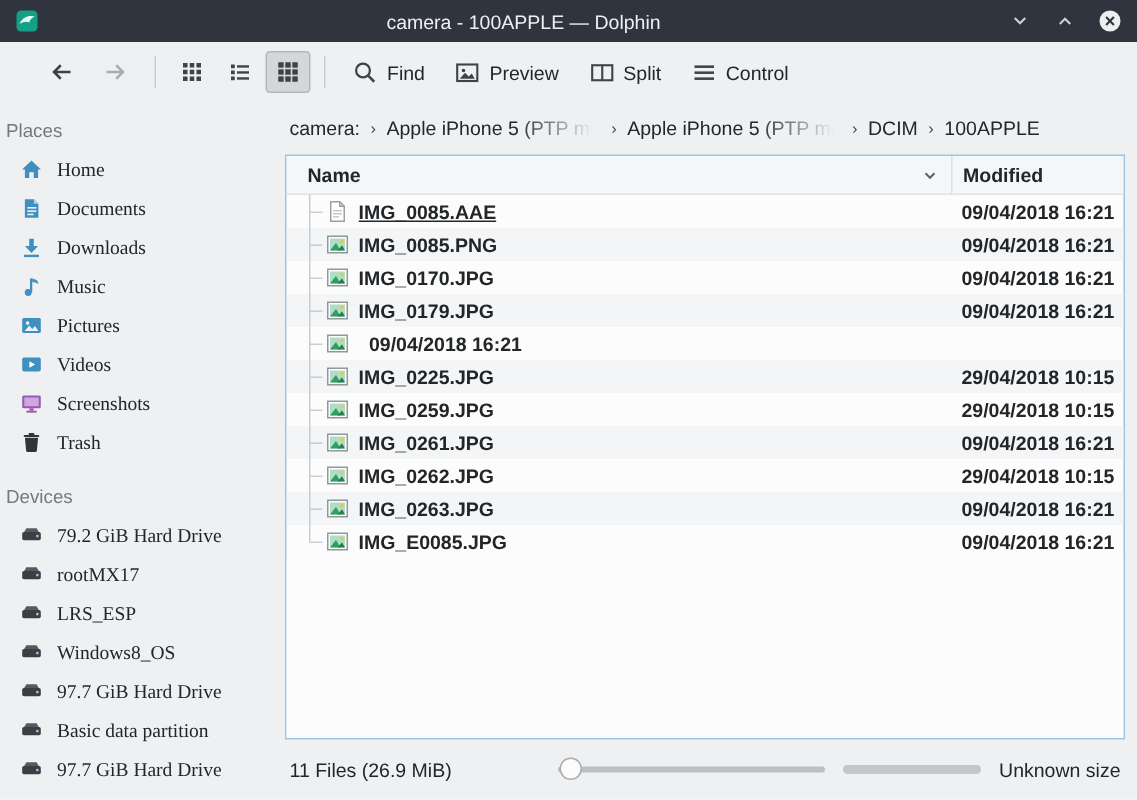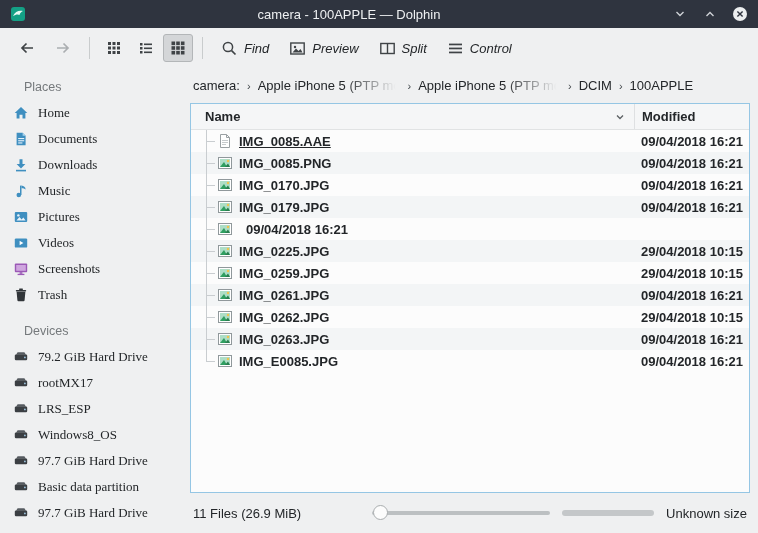--- a/index.html
+++ b/index.html
@@ -9,31 +9,31 @@
   .window { width:758px; height:533px; display:flex; flex-direction:column; background:#eff0f1; }
 
   
   .titlebar { height:28px; flex:none; background:#2f343f; display:flex; align-items:center; padding:0 10px; }
   .app-icon { width:16px; height:16px; flex:none; }
   .tb-title { flex:1; text-align:center; color:#eef0f2; font-size:13px; white-space:nowrap; overflow:hidden; }
   .win-controls { display:flex; align-items:center; gap:14px; flex:none; }
   .win-btn { width:16px; height:16px; display:flex; align-items:center; justify-content:center; }
 
   
-  .toolbar { height:40px; flex:none; display:flex; align-items:center; padding:0 10px; gap:2px;font-style:italic; }
+  .toolbar { height:40px; flex:none; display:flex; align-items:center; padding:0 24px; gap:2px; }
   .tb-btn { display:flex; align-items:center; gap:6px; padding:5px 8px; border-radius:3px; border:1px solid transparent; color:#232629; }
   .tb-btn.icon-only { padding:5px 6px; }
   .tb-btn.active { background:#d4d6d8; border-color:#b3b6b8; }
   .tb-sep { width:1px; height:22px; background:#c9cccd; margin:0 7px; flex:none; }
 
   
   .main { flex:1; display:flex; min-height:0; }
 
   .sidebar { width:186px; flex:none; padding-top:6px; overflow:hidden; }
-  .section-label { color:#75797c; font-size:12.5px; padding:6px 8px 6px 24px; }
+  .section-label { color:#75797c; font-size:12.5px; padding:6px 8px 6px 4px; }
   .section-label.devices { margin-top:10px; }
   .side-item { display:flex; align-items:center; gap:9px; height:26px; padding:0 6px 0 13px; white-space:nowrap;font-family:Liberation Serif, serif; }
   .sicon { width:16px; height:16px; flex:none; display:flex; }
   .slabel { font-size:13px; }
 
   .content { flex:1; min-width:0; display:flex; flex-direction:column; padding:0 8px 0 4px; }
 
   
   .breadcrumb { height:35px; flex:none; display:flex; align-items:center; gap:7px; padding:0 3px; white-space:nowrap; }
   .crumb { color:#232629; }

